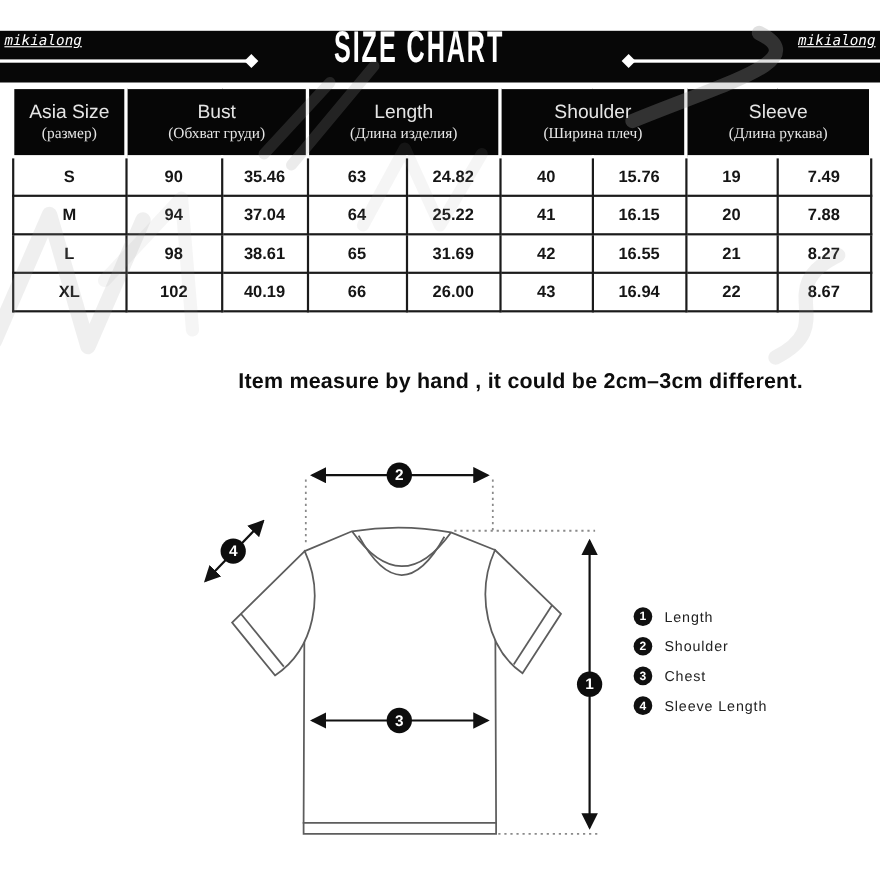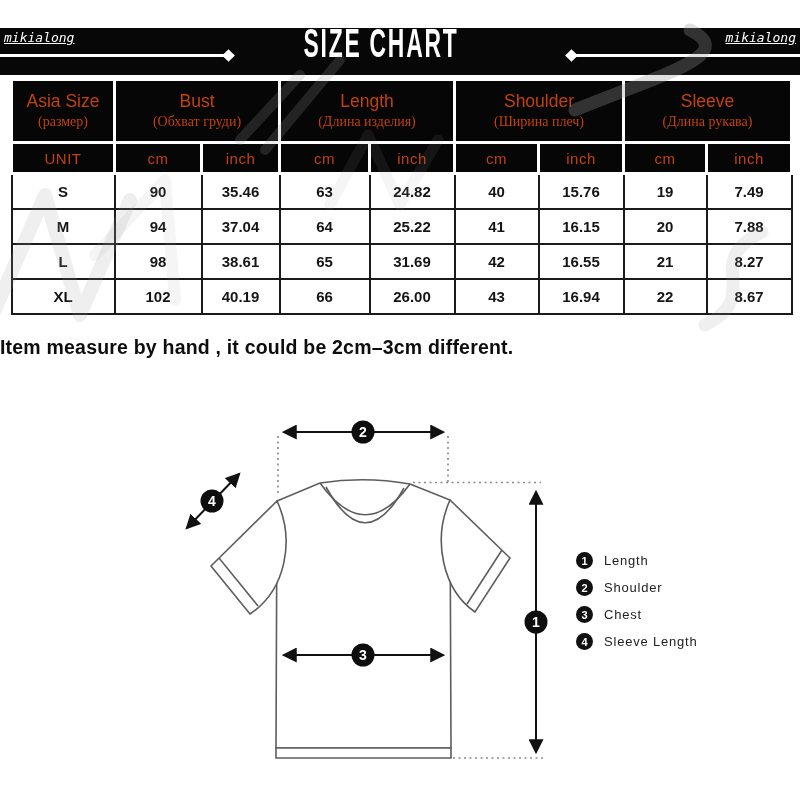--- a/index.html
+++ b/index.html
@@ -32,32 +32,32 @@
     position:absolute;top:-3.5px;width:9px;height:9px;background:#fff;transform:rotate(45deg);
   }
   .arrow-line.left .diamond{right:-3px;}
   .arrow-line.right .diamond{left:-3px;}
   
   .size-table{
     position:absolute;left:10px;top:78px;width:780px;border-collapse:collapse;
     table-layout:fixed;text-align:center;z-index:1;
   }
   .size-table thead th{
-    background:#060606;color:#c2410c;border:3px solid #fff;font-weight:500;
+    background:#060606;color:#e5e5e5;border:3px solid #fff;font-weight:500;
   }
   .group-row th{height:58px;font-size:17.5px;line-height:1.32;}
   .group-row .sub{display:block;font-size:14px;font-weight:400;font-family:Liberation Serif, serif;}
   .unit-row th{height:26px;font-size:15px;font-weight:700;letter-spacing:.5px;}
   .size-table tbody th,.size-table tbody td{
     height:31px;border:2px solid #1b1b1b;font-size:15px;font-weight:700;color:#151515;background:transparent;
   }
   .size-table tbody tr:first-child th,.size-table tbody tr:first-child td{border-top-width:3px;}
   
   .note{
-    position:absolute;left:0;top:336px;width:730px;text-align:left;
+    position:absolute;left:0;top:336px;width:730px;text-align:right;
     font-size:19.5px;font-weight:700;letter-spacing:.2px;color:#0d0d0d;
   }
   
   .diagram{position:absolute;left:0;top:400px;width:800px;height:400px;}
   .legend{position:absolute;left:576px;top:552px;z-index:2;}
   .legend-item{display:flex;align-items:center;height:17px;margin-bottom:10px;}
   .legend-num{
     width:17px;height:17px;border-radius:50%;background:#101010;color:#fff;
     font-size:11px;font-weight:700;display:flex;align-items:center;justify-content:center;flex:0 0 17px;
   }
@@ -95,31 +95,20 @@
       <col style="width:85px">
   </colgroup>
   <thead>
     <tr class="group-row">
       <th><span>Asia Size</span><span class="sub">(размер)</span></th>
       <th colspan="2"><span>Bust</span><span class="sub">(Обхват груди)</span></th>
       <th colspan="2"><span>Length</span><span class="sub">(Длина изделия)</span></th>
       <th colspan="2"><span>Shoulder</span><span class="sub">(Ширина плеч)</span></th>
       <th colspan="2"><span>Sleeve</span><span class="sub">(Длина рукава)</span></th>
     </tr>
-    <tr class="unit-row">
-      <th>UNIT</th>
-      <th>cm</th>
-      <th>inch</th>
-      <th>cm</th>
-      <th>inch</th>
-      <th>cm</th>
-      <th>inch</th>
-      <th>cm</th>
-      <th>inch</th>
-    </tr>
   </thead>
   <tbody>
       <tr>
         <th>S</th>
         <td>90</td>
         <td>35.46</td>
         <td>63</td>
         <td>24.82</td>
         <td>40</td>
         <td>15.76</td>

